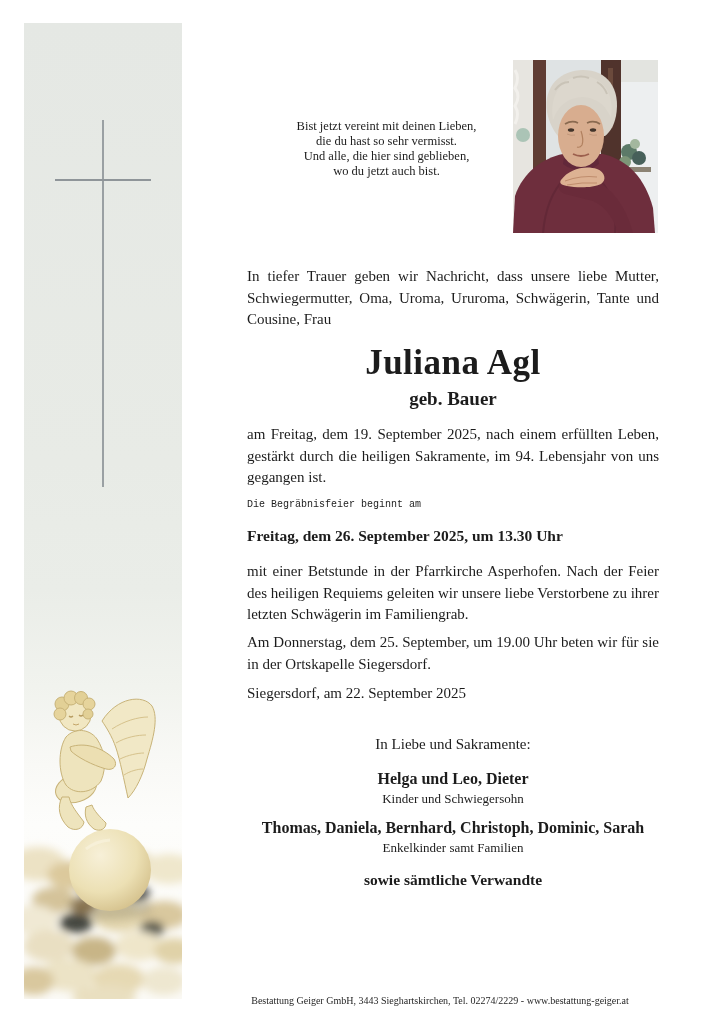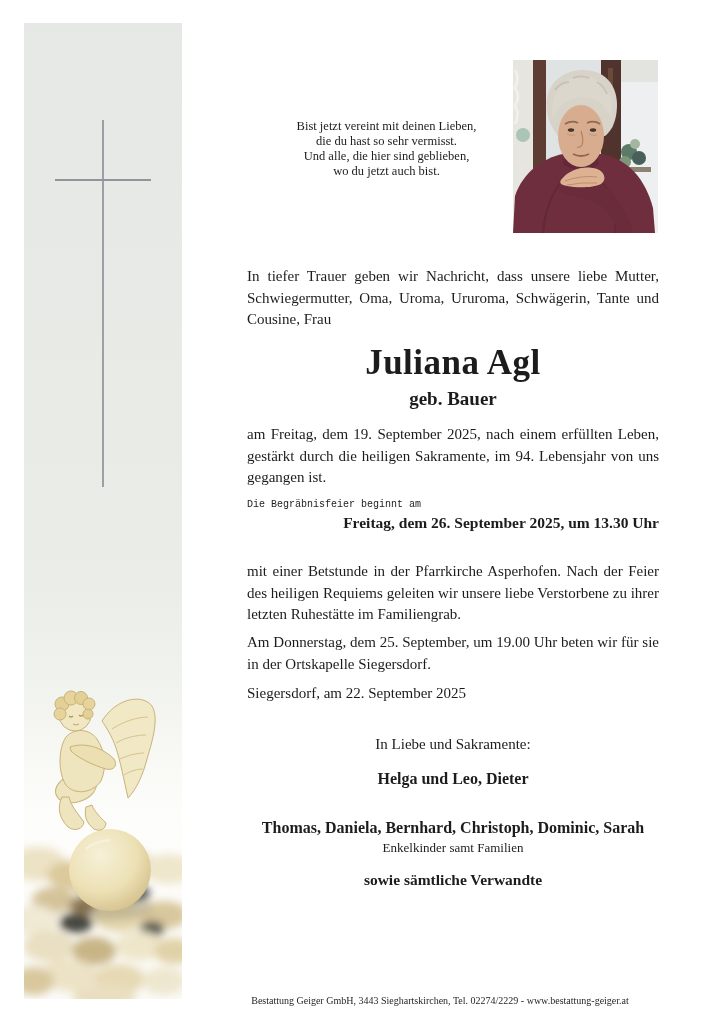--- a/index.html
+++ b/index.html
@@ -20,21 +20,21 @@
   
   .tblock{position:absolute;left:247px;width:412px;}
   .poem{
     position:absolute;left:240px;top:119px;width:293px;
     text-align:center;font-size:12.5px;line-height:15px;
   }
   .para{text-align:justify;font-size:15px;line-height:21.5px;hyphens:none;}
   .announce{top:266px;}
   .death{top:424px;}
   .funeral-intro{top:494px;font-size:10px;line-height:21px;font-family:Liberation Mono, monospace;}
-  .funeral-date{top:514px;text-align:right;font-weight:bold;font-size:15.5px;}
+  .funeral-date{top:527px;text-align:left;font-weight:bold;font-size:15.5px;}
   .funeral-details{top:561px;}
   .prayer{top:632px;}
   .place-date{top:685px;font-size:15px;}
   .name{top:343px;text-align:center;font-weight:bold;font-size:35px;letter-spacing:.5px;}
   .maiden{top:388px;text-align:center;font-weight:bold;font-size:19px;}
   .closing{top:736px;text-align:center;font-size:15px;}
   .m-names{text-align:center;font-weight:bold;font-size:16px;}
   .m-rel{text-align:center;font-size:13px;}
   .m1n{top:770px;} .m1r{top:791px;}
   .m2n{top:819px;} .m2r{top:840px;}
@@ -174,29 +174,30 @@
 
   <div class="tblock para announce">In tiefer Trauer geben wir Nachricht, dass unsere liebe Mutter, Schwiegermutter, Oma, Uroma, Ururoma, Schwägerin, Tante und Cousine, Frau</div>
 
   <div class="tblock name">Juliana Agl</div>
   <div class="tblock maiden">geb. Bauer</div>
 
   <div class="tblock para death">am Freitag, dem 19. September 2025, nach einem erfüllten Leben, gestärkt durch die heiligen Sakramente, im 94. Lebensjahr von uns gegangen ist.</div>
 
   <div class="tblock funeral-intro">Die Begräbnisfeier beginnt am</div>
   <div class="tblock funeral-date">Freitag, dem 26. September 2025, um 13.30 Uhr</div>
-  <div class="tblock para funeral-details">mit einer Betstunde in der Pfarrkirche Asperhofen. Nach der Feier des heiligen Requiems geleiten wir unsere liebe Verstorbene zu ihrer letzten Ruhestätte im Familiengrab.</div>
+  <div class="tblock para funeral-details">mit einer Betstunde in der Pfarrkirche Asperhofen. Nach der Feier des heiligen Requiems geleiten wir unsere liebe Verstorbene zu ihrer letzten Schwägerin im Familiengrab.</div>
 
   <div class="tblock para prayer">Am Donnerstag, dem 25. September, um 19.00 Uhr beten wir für sie in der Ortskapelle Siegersdorf.</div>
 
   <div class="tblock place-date">Siegersdorf, am 22. September 2025</div>
 
   <div class="tblock closing">In Liebe und Sakramente:</div>
 
   <div class="tblock m-names m1n">Helga und Leo, Dieter</div>
+  <div class="tblock m-rel m1r">Kinder und Schwiegersohn</div>
 
   <div class="tblock m-rel m2r">Enkelkinder samt Familien</div>
   <div class="tblock m-names m2n">Thomas, Daniela, Bernhard, Christoph, Dominic, Sarah</div>
 
   <div class="tblock relatives">sowie sämtliche Verwandte</div>
 
   <div class="footer">Bestattung Geiger GmbH, 3443 Sieghartskirchen, Tel. 02274/2229 - www.bestattung-geiger.at</div>
 
 </div>
 

